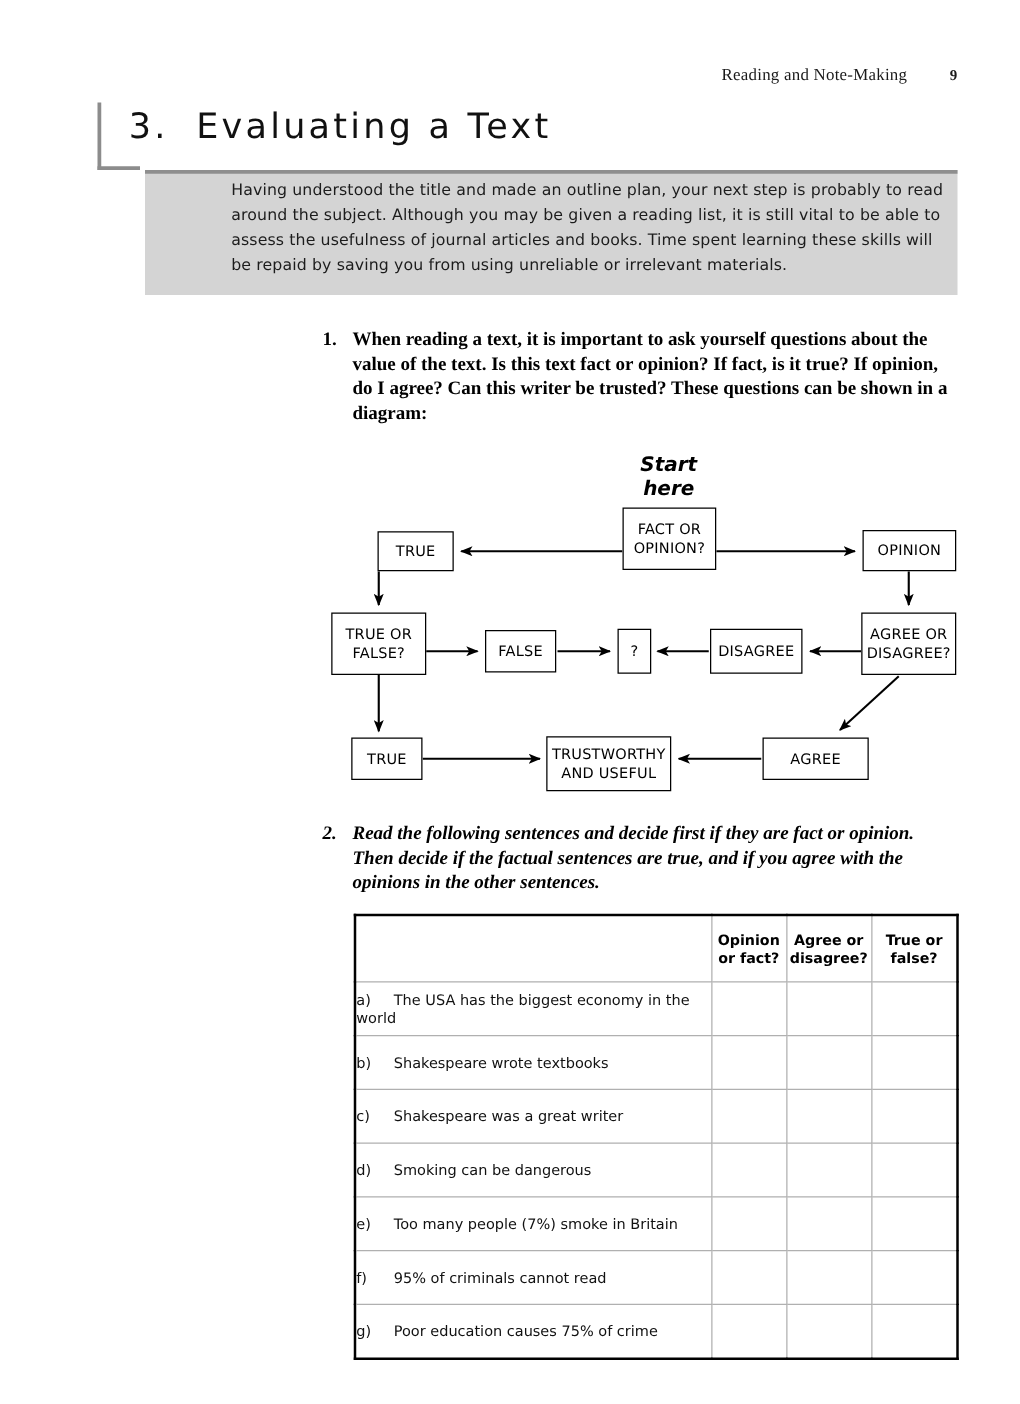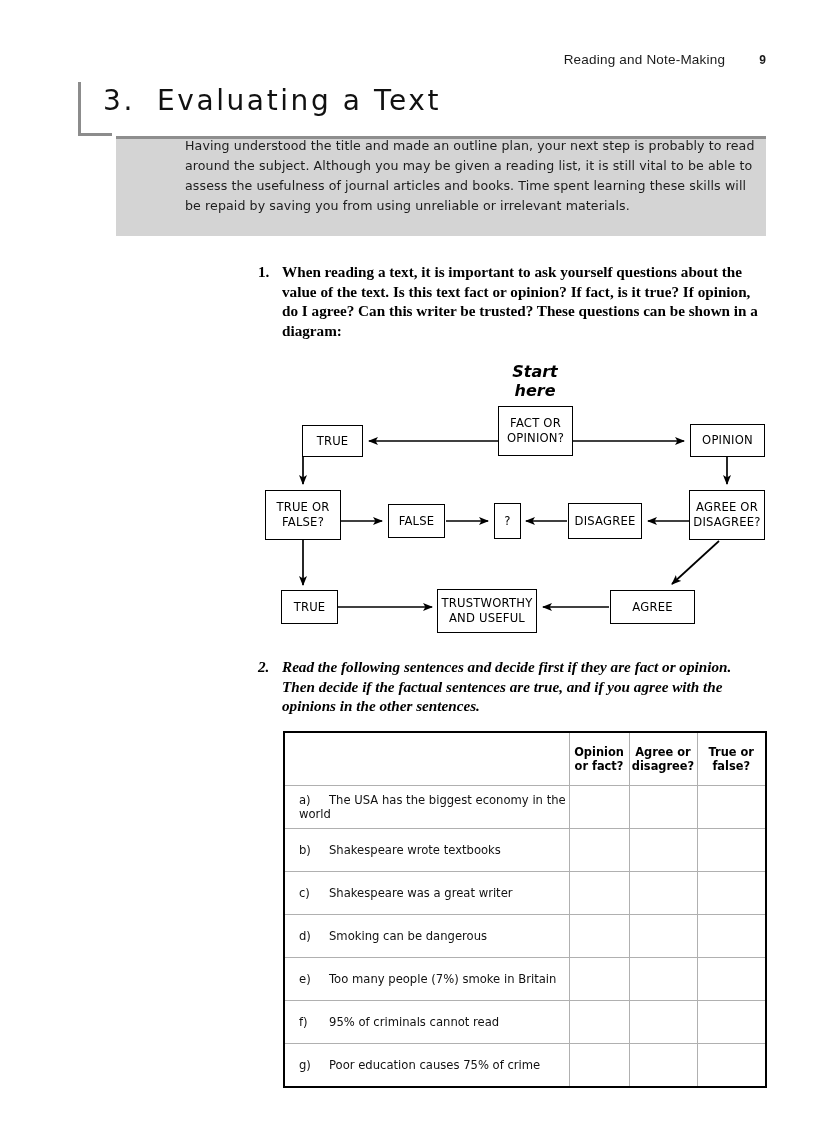--- a/index.html
+++ b/index.html
@@ -21,21 +21,21 @@
     width: 816px;
     height: 1123px;
   }
 
   
   .running-head {
     position: absolute;
     left: 0; top: 52px;
     width: 766px;
     text-align: right;
-    font-family: Liberation Sans, sans-serif;
+    font-family: Liberation Serif, serif;
     font-size: 13.5px;
     letter-spacing: 0.2px;
     color: #1a1a1a;
   }
   .running-head .ch-title { margin-right: 34px; }
   .running-head .pg-num {
     font-weight: bold;
     font-size: 12px;
   }
 
@@ -68,21 +68,21 @@
   .intro-box {
     position: absolute;
     left: 116px; top: 136px;
     width: 650px; height: 100px;
     background: #d4d4d4;
     border-top: 3px solid #8e8e8e;
     box-sizing: border-box;
   }
   .intro-text {
     position: absolute;
-    left: 185px; top: 136px;
+    left: 185px; top: 142px;
     width: 575px;
     font-family: "DejaVu Sans", sans-serif;
     font-size: 12.6px;
     line-height: 20px;
     color: #1c1c1c;
     letter-spacing: 0.1px;
   }
 
   
   .item {
@@ -173,21 +173,20 @@
     text-align: center;
     color: #000;
   }
   .ex-table thead th.stub { border-left: none; }
   .ex-table tbody td {
     height: 42px;
     font-size: 11.6px;
     color: #111;
   }
   .ex-table td.q {
-    padding-left: 14px;
   }
   .ex-table td.q .lbl {
     display: inline-block;
     width: 30px;
   }
   .col-q   { width: 285px; }
   .col-a   { width: 60px; }
   .col-b   { width: 68px; }
   .col-c   { width: 69px; }
 </style>

